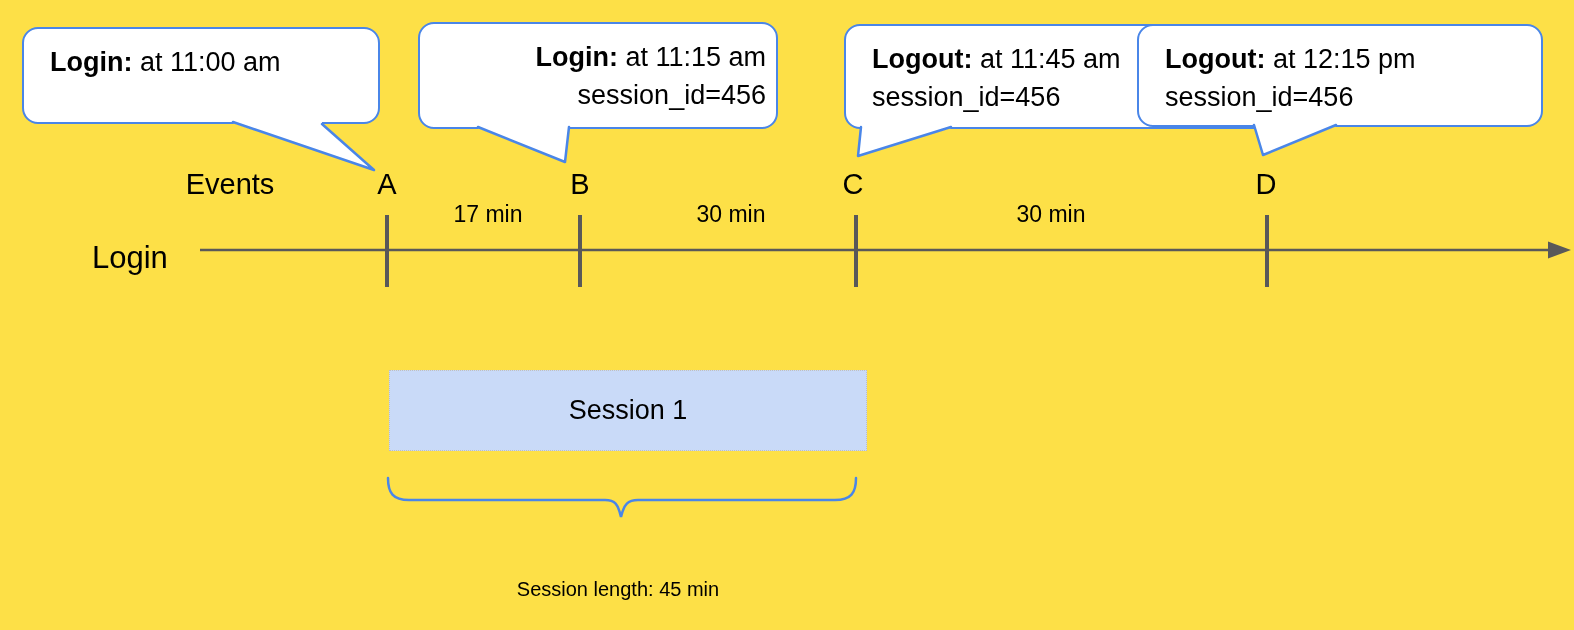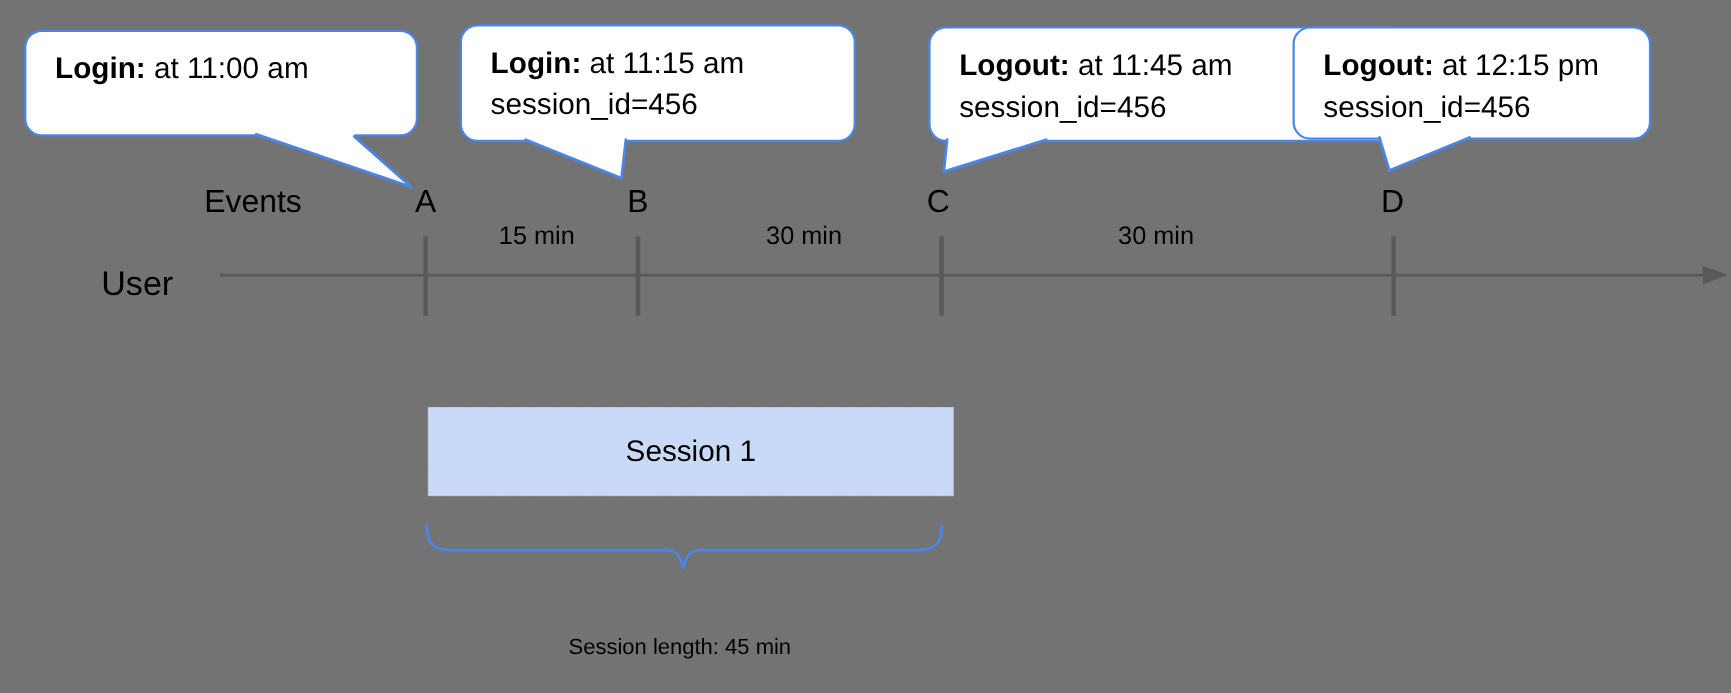--- a/index.html
+++ b/index.html
@@ -7,42 +7,42 @@
     --box-fill: #c9daf8;
     --line-gray: #595959;
     --text: #000000;
   }
   * { margin: 0; padding: 0; box-sizing: border-box; }
   html, body { background: #ffffff; }
   .canvas {
     position: relative;
     width: 1574px;
     height: 630px;
-    background: #737373;
+    background: #fde047;
     font-family: "Liberation Sans", sans-serif;
     color: var(--text);
     overflow: hidden;
   }
   
   .callout {
     position: absolute;
     background: #ffffff;
     border: 2.5px solid var(--accent);
     border-radius: 16px;
     z-index: 1;
     font-size: 27px;
     line-height: 38px;
     padding: 14px 10px 0 26px;
     white-space: nowrap;
   }
   .callout .bold { font-weight: bold; }
   .callout-1 { left: 22px;   top: 27px; width: 358px; height: 97px;  }
-  .callout-2 { left: 418px;  top: 22px; width: 360px; height: 107px; }
+  .callout-2 { left: 418px;  top: 22px; width: 360px; height: 107px; text-align: right; }
   .callout-3 { left: 844px;  top: 24px; width: 434px; height: 105px; }
-  .callout-4 { left: 1175px; top: 24px; width: 326px; height: 103px; }
+  .callout-4 { left: 1137px; top: 24px; width: 406px; height: 103px; }
   
   .overlay {
     position: absolute;
     left: 0; top: 0;
     width: 1574px; height: 630px;
     z-index: 5;
     pointer-events: none;
   }
   .tail-fill { fill: #ffffff; stroke: none; }
   .tail-stroke { fill: none; stroke: var(--accent); stroke-width: 2.5; stroke-linejoin: round; stroke-linecap: round; }
@@ -98,24 +98,24 @@
   <div class="callout callout-4">
     <div><span class="bold">Logout:</span><span> at 12:15 pm</span></div>
     <div>session_id=456</div>
   </div>
 
   <div class="lbl center events-label">Events</div>
   <div class="lbl center event-letter letter-a">A</div>
   <div class="lbl center event-letter letter-b">B</div>
   <div class="lbl center event-letter letter-c">C</div>
   <div class="lbl center event-letter letter-d">D</div>
-  <div class="lbl center interval interval-1">15 min</div>
+  <div class="lbl center interval interval-1">17 min</div>
   <div class="lbl center interval interval-2">30 min</div>
   <div class="lbl center interval interval-3">30 min</div>
-  <div class="lbl user-label">User</div>
+  <div class="lbl user-label">Login</div>
 
   <div class="session-box">
     <span>Session 1</span>
   </div>
   <div class="lbl center session-length-label">Session length: 45 min</div>
 
   <svg class="overlay" viewBox="0 0 1574 630">
 
     <g>
       <path class="tail-fill" d="M233,112 L233,123 L374,170 L322,125 L322,112 Z"></path>

